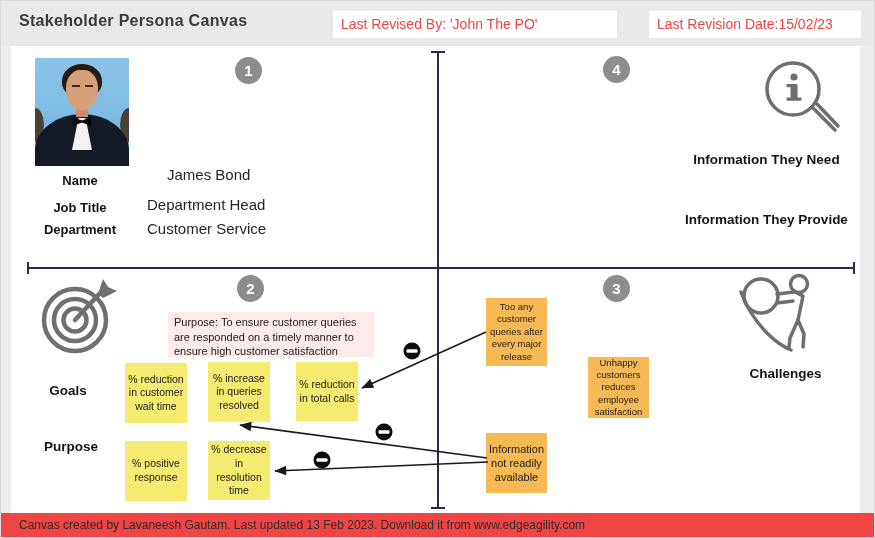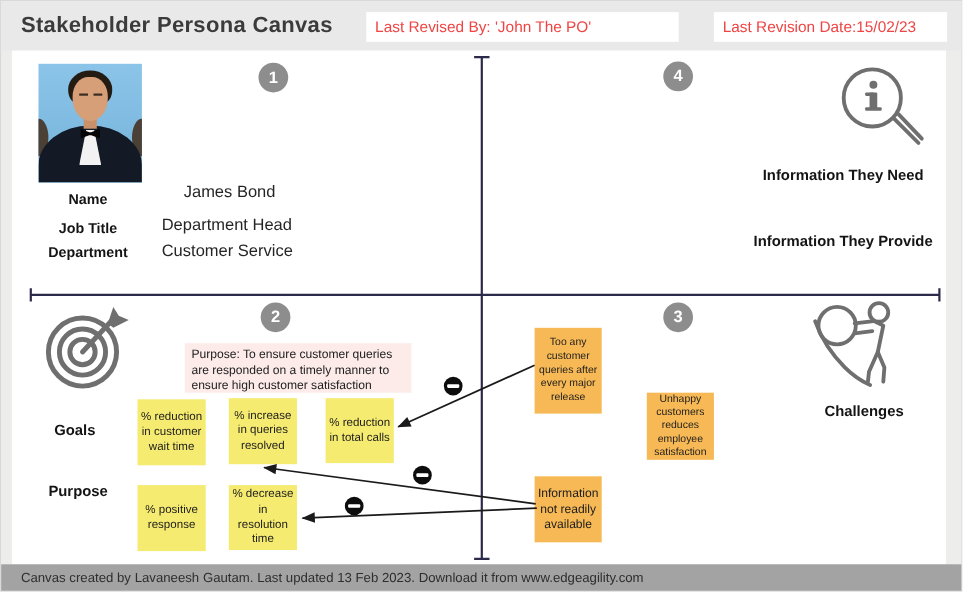--- a/index.html
+++ b/index.html
@@ -2,32 +2,32 @@
 <html><head>
 <meta charset="utf-8">
 <style>
   * { margin:0; padding:0; box-sizing:border-box; }
   body { background:#fff; font-family:"Liberation Sans", sans-serif; }
   .frame { position:relative; width:875px; height:538px; background:#ededec;
            border:1px solid #d9d9d9; overflow:hidden; }
 
   
   .header { position:absolute; left:0; top:0; width:875px; height:45px; background:#e9e9e9; }
-  .title { position:absolute; left:18px; top:11px; font-size:20px; font-weight:bold;
+  .title { position:absolute; left:18px; top:11px; font-size:16px; font-weight:bold;
            color:#3b3b3b; letter-spacing:.3px; }
   .hbox { position:absolute; top:10px; height:27px; background:#ffffff; font-size:14px;
           color:#ef4444; line-height:27px; padding-left:8px; white-space:nowrap; }
   .hb1 { left:332px; width:284px; }
   .hb2 { left:648px; width:212px; }
 
   
   .board { position:absolute; left:10px; top:45px; width:849px; height:467px; background:#ffffff; }
 
   
-  .footer { position:absolute; left:0; top:512px; width:875px; height:26px; background:#a3a3a3; }
+  .footer { position:absolute; left:0; top:512px; width:875px; height:26px; background:#ef4444; }
   .footer span { position:absolute; left:18px; top:5px; font-size:12px; color:#2e2e2e; }
 
   
   .badge { position:absolute; width:27px; height:27px; border-radius:50%; background:#8d8d8d;
            color:#fff; font-size:15px; font-weight:bold; text-align:center; line-height:27px; }
   .b1 { left:234px; top:56px; }  .b2 { left:236px; top:274px; }
   .b3 { left:602px; top:274px; } .b4 { left:602px; top:55px; }
 
   
   .photo { position:absolute; left:34px; top:57px; width:94px; height:108px; overflow:hidden;
@@ -68,21 +68,21 @@
                padding:3px 6px; }
   .sticky { position:absolute; display:flex; align-items:center; justify-content:center;
             text-align:center; line-height:1.3; color:#1c1c1c; padding:3px; }
   .y { background:#f6eb71; font-size:10.5px; }
   .o { background:#f7b955; font-size:9.5px; }
   .s1 { left:124px; top:362px; width:62px; height:60px; }
   .s2 { left:207px; top:361px; width:62px; height:60px; }
   .s3 { left:295px; top:361px; width:62px; height:59px; }
   .s4 { left:124px; top:440px; width:62px; height:60px; }
   .s5 { left:207px; top:440px; width:62px; height:59px; }
-  .o1 { left:485px; top:297px; width:61px; height:78px; }
+  .o1 { left:485px; top:297px; width:61px; height:68px; }
   .o2 { left:587px; top:356px; width:61px; height:61px; }
   .o3 { left:485px; top:432px; width:61px; height:60px; font-size:11px; }
 
   .icon-svg { position:absolute; }
   .overlay { position:absolute; left:0; top:0; width:875px; height:538px; pointer-events:none; }
 </style>
 </head>
 <body>
 
 <div class="frame">

